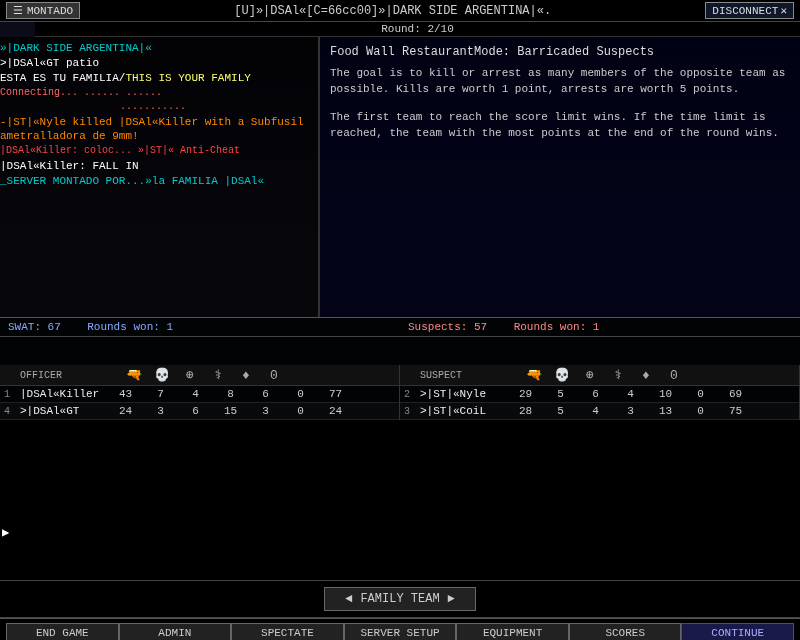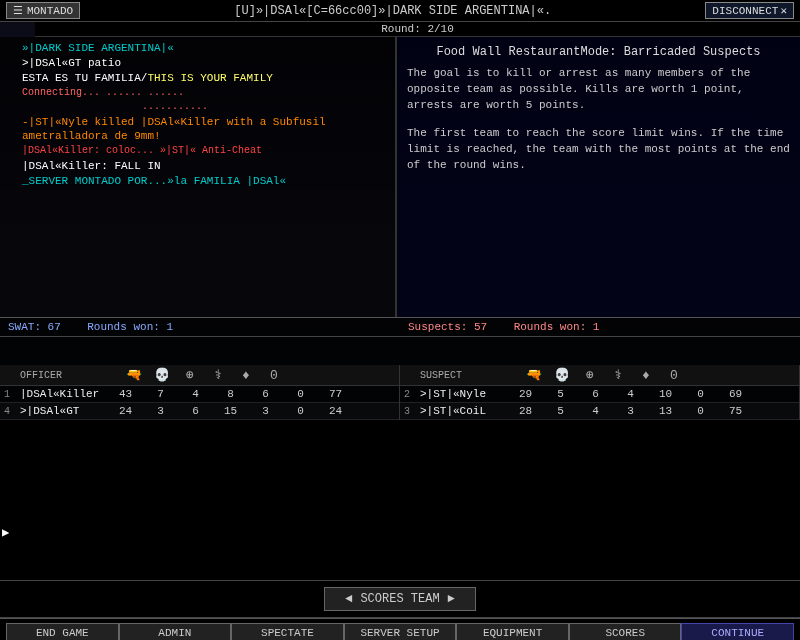--- a/index.html
+++ b/index.html
@@ -89,24 +89,24 @@
 
     
     .content-area {
       display: flex;
       flex: 1;
       overflow: hidden;
     }
 
     
     .chat-panel {
-      width: 396px;
+      width: 319px;
       background: rgba(0,0,0,0.75);
       border-right: 1px solid #333;
-      padding: 4px 22px;
+      padding: 4px 0;
       font-size: 11px;
       overflow: hidden;
       position: relative;
     }
 
     .chat-line {
       line-height: 14px;
       margin-bottom: 1px;
     }
 
@@ -119,21 +119,21 @@
       flex: 1;
       background: rgba(0,0,20,0.85);
       border-left: 1px solid #333;
       padding: 8px 10px;
       font-size: 11px;
       color: #ccc;
     }
 
     .info-header {
       display: flex;
-      justify-content: center;
+      justify-content: flex-start;
       margin-bottom: 6px;
       font-size: 12px;
       color: #ddd;
     }
 
     .info-body {
       font-size: 11px;
       color: #ccc;
       line-height: 16px;
     }
@@ -426,21 +426,21 @@
     </div>
 
     <div class="score-list-area" style="background:rgba(0,0,0,0.7);">
     </div>
 
   </div>
 
   <div class="change-team-bar">
     <button class="change-team-btn">
       <span>◄</span>
-      <span>SCORES TEAM</span>
+      <span>FAMILY TEAM</span>
       <span>►</span>
     </button>
   </div>
 
   <div class="bottom-bar">
     <button class="bottom-btn">END GAME</button>
     <button class="bottom-btn">ADMIN</button>
     <button class="bottom-btn">SPECTATE</button>
     <button class="bottom-btn">SERVER SETUP</button>
     <button class="bottom-btn">EQUIPMENT</button>

